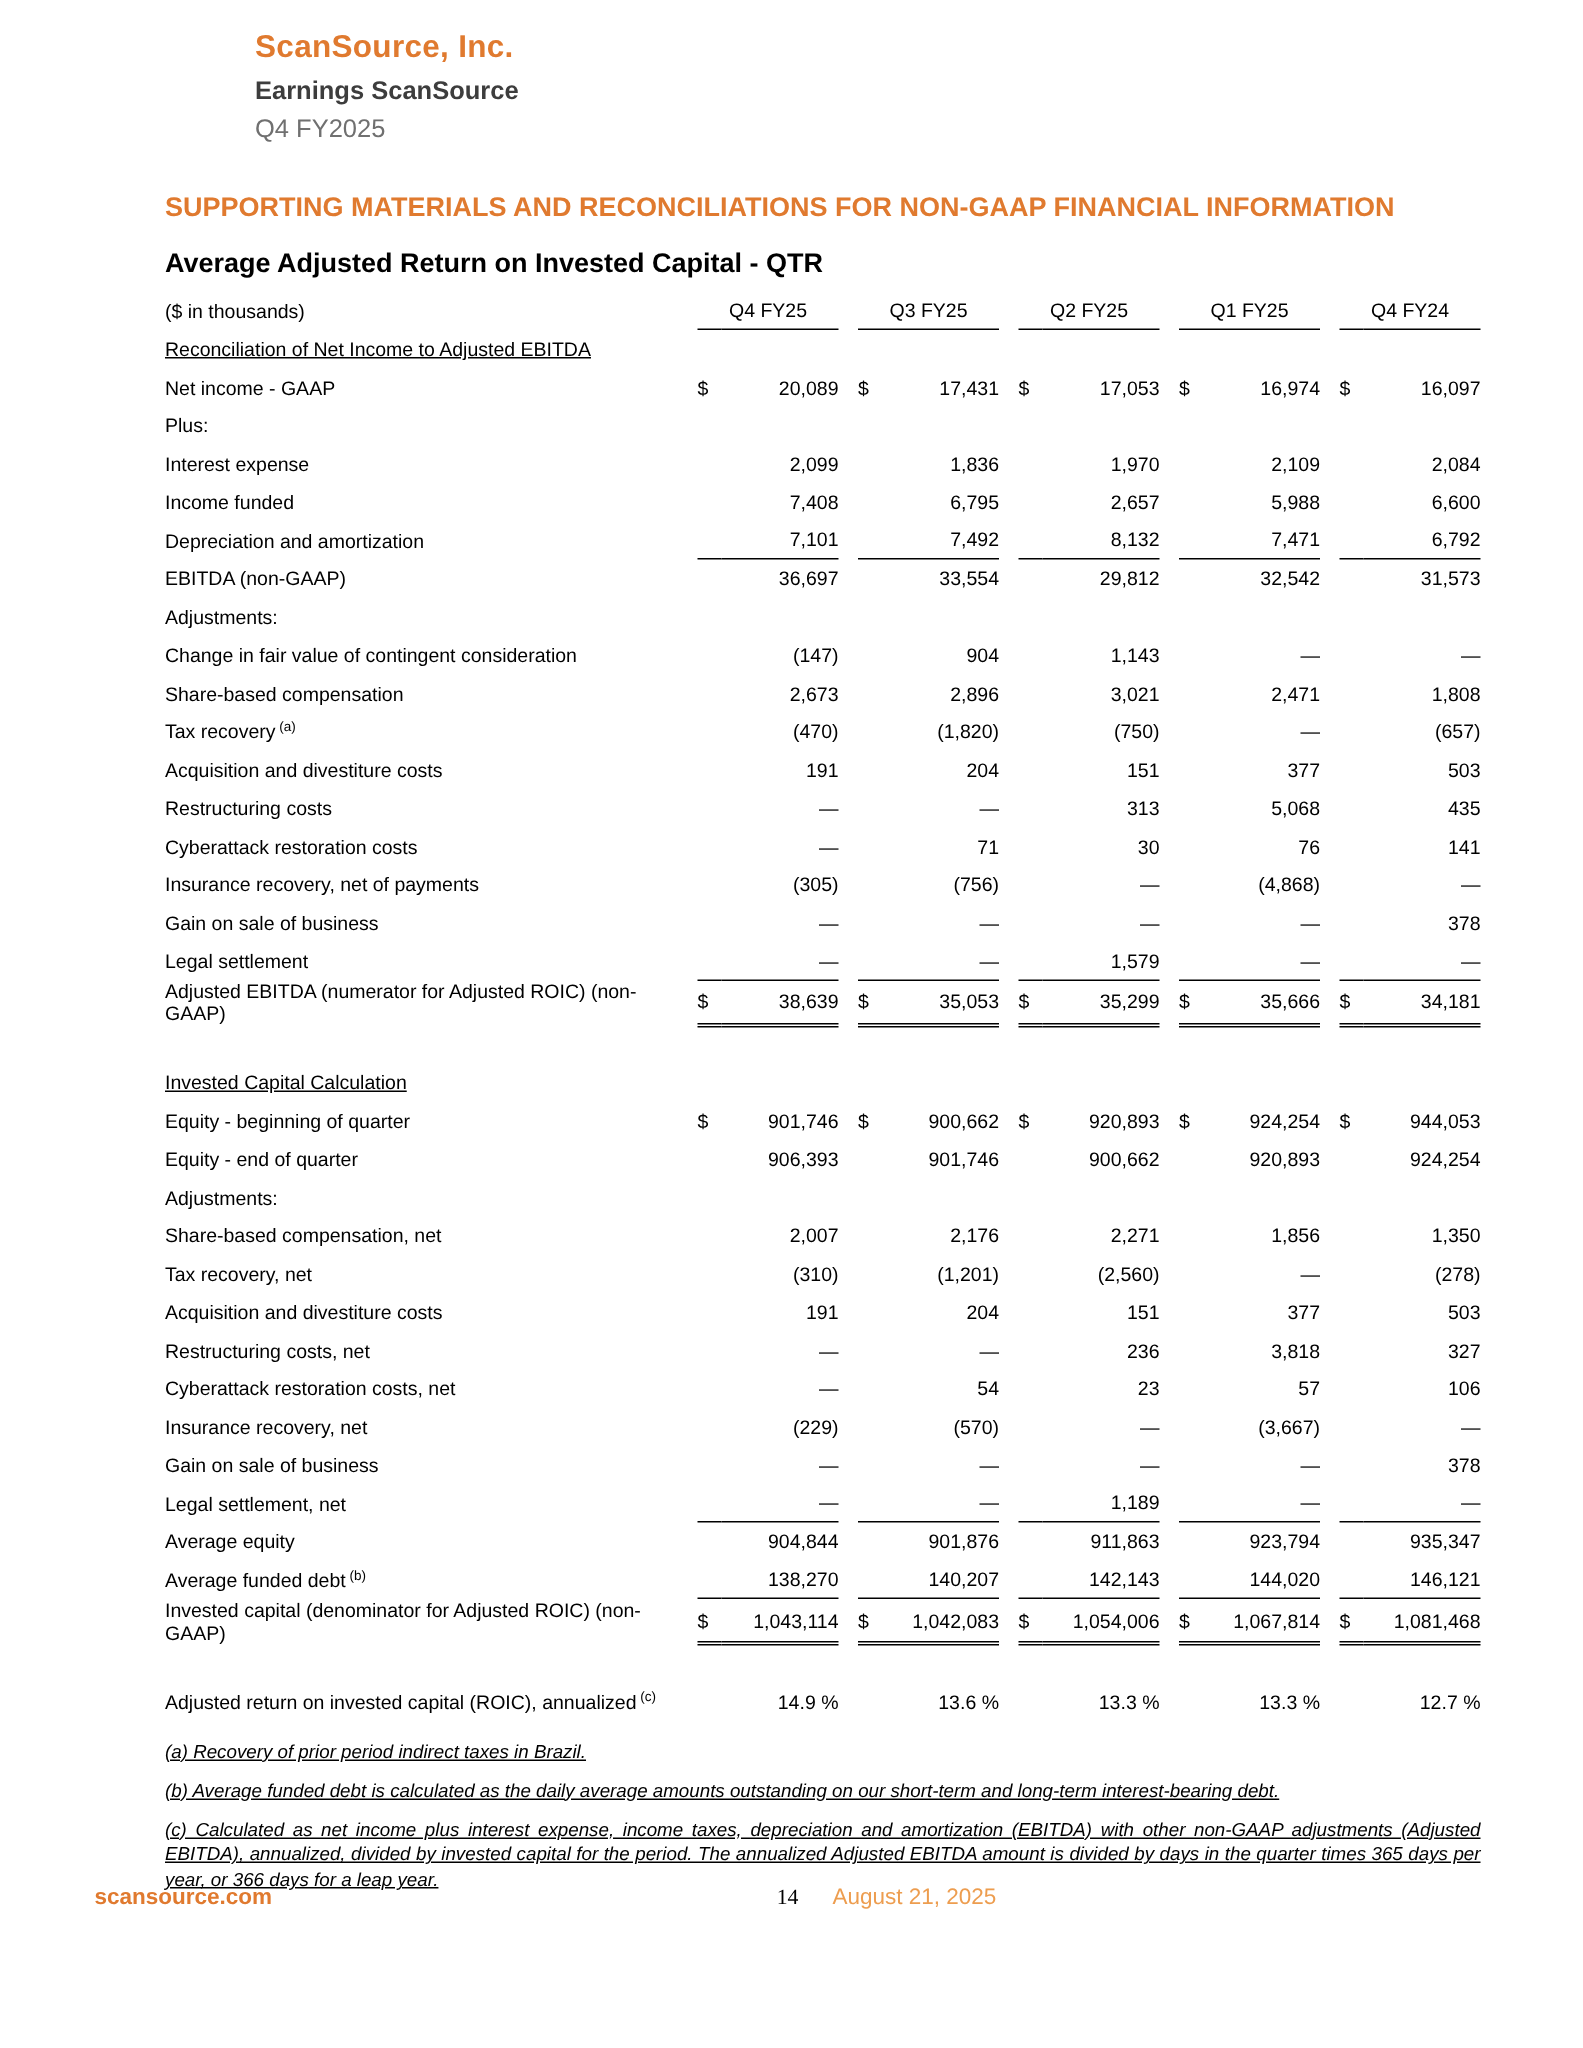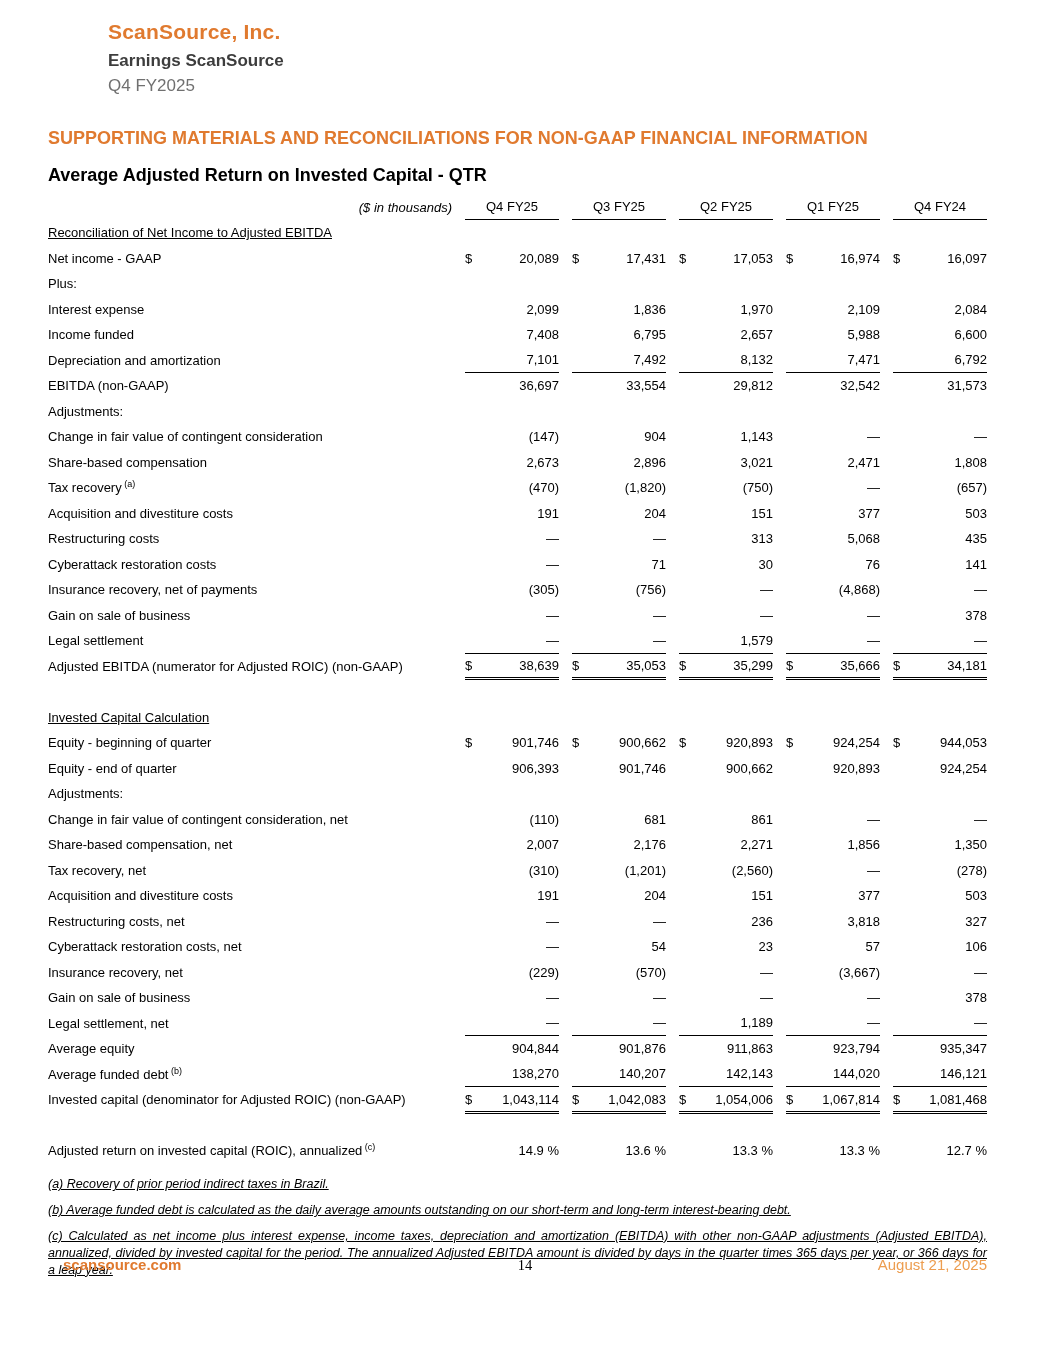--- a/index.html
+++ b/index.html
@@ -8,33 +8,33 @@
     --subtitle:#3D3D3D;
     --period:#707070;
   }
   *{box-sizing:border-box;}
   html,body{margin:0;padding:0;background:#888;}
   body{font-family:"Liberation Sans", sans-serif;}
   .page{
     width:1055px;height:1365px;background:#ffffff;position:relative;
     margin:0 auto;overflow:hidden;color:#000;
   }
-  .content{padding:16px 68px 0 48px;}
+  .content{padding:16px 68px 0 63px;margin-left:47px;}
   .brand{margin-left:60px;margin-top:4px;}
   .company{color:var(--accent);font-size:21px;font-weight:bold;letter-spacing:.2px;}
   .subtitle{color:var(--subtitle);font-size:17px;font-weight:bold;margin-top:7px;}
   .period{color:var(--period);font-size:17px;margin-top:5px;}
   .section-heading{
     color:var(--accent);font-size:18px;font-weight:bold;line-height:1.35;
     margin-top:30px;max-width:860px;
   }
   .table-title{color:#000;font-size:18px;font-weight:bold;margin-top:15px;}
   table.fin{border-collapse:collapse;width:100%;margin-top:8px;font-size:13px;color:#000;}
   table.fin th,table.fin td{padding:0;height:25.5px;vertical-align:middle;font-weight:normal;}
-  .units{font-style:italic;vertical-align:bottom;padding-bottom:6px;text-align:right;}
+  .units{vertical-align:bottom;padding-bottom:6px;text-align:left;}
   th.colhead{
     font-weight:bold;text-align:center;vertical-align:bottom;
     padding-bottom:6px;border-bottom:1.5px solid #000;
   }
   td.gap{width:13px;}
   td.dol{width:16px;text-align:left;}
   td.val{width:78px;text-align:right;}
   td.lbl{text-align:left;}
   td.ind{padding-left:25px;}
   .sec{text-decoration:underline;}
@@ -47,21 +47,21 @@
   .footnotes{margin-top:13px;font-size:12.5px;font-style:italic;color:#000;}
   .footnote{margin-top:9px;line-height:1.35;text-decoration:underline;}
   .footnote:first-child{margin-top:0;}
   .footnote.justify{text-align:justify;}
   .footer{
     position:absolute;left:63px;right:68px;top:1256px;
     display:flex;align-items:baseline;
   }
   .footer-site{color:var(--accent);font-weight:bold;font-size:15px;flex:1;text-align:left;}
   .footer-page{font-family:"Liberation Serif", serif;font-size:14.5px;width:60px;text-align:center;}
-  .footer-date{color:var(--date);font-size:15px;flex:1;text-align:right;}
+  .footer-date{color:var(--date);font-size:15px;flex:1;text-align:left;}
 </style>
 </head>
 <body>
 
 <div class="page">
   <div class="content">
 
     <div class="brand">
       <div class="company">ScanSource, Inc.</div>
       <div class="subtitle">Earnings ScanSource</div>
@@ -405,38 +405,20 @@
             <td class="val">900,662</td>
             <td class="gap"></td>
             <td class="dol"></td>
             <td class="val">920,893</td>
             <td class="gap"></td>
             <td class="dol"></td>
             <td class="val">924,254</td>
           </tr>
           <tr>
             <td class="lbl" colspan="16"><span>Adjustments:</span></td>
-          </tr>
-          <tr>
-            <td class="lbl ind"><span>Change in fair value of contingent consideration, net</span></td>
-            <td class="gap"></td>
-            <td class="dol"></td>
-            <td class="val">(110)</td>
-            <td class="gap"></td>
-            <td class="dol"></td>
-            <td class="val">681</td>
-            <td class="gap"></td>
-            <td class="dol"></td>
-            <td class="val">861</td>
-            <td class="gap"></td>
-            <td class="dol"></td>
-            <td class="val dash">—</td>
-            <td class="gap"></td>
-            <td class="dol"></td>
-            <td class="val dash">—</td>
           </tr>
           <tr>
             <td class="lbl ind"><span>Share-based compensation, net</span></td>
             <td class="gap"></td>
             <td class="dol"></td>
             <td class="val">2,007</td>
             <td class="gap"></td>
             <td class="dol"></td>
             <td class="val">2,176</td>
             <td class="gap"></td>

